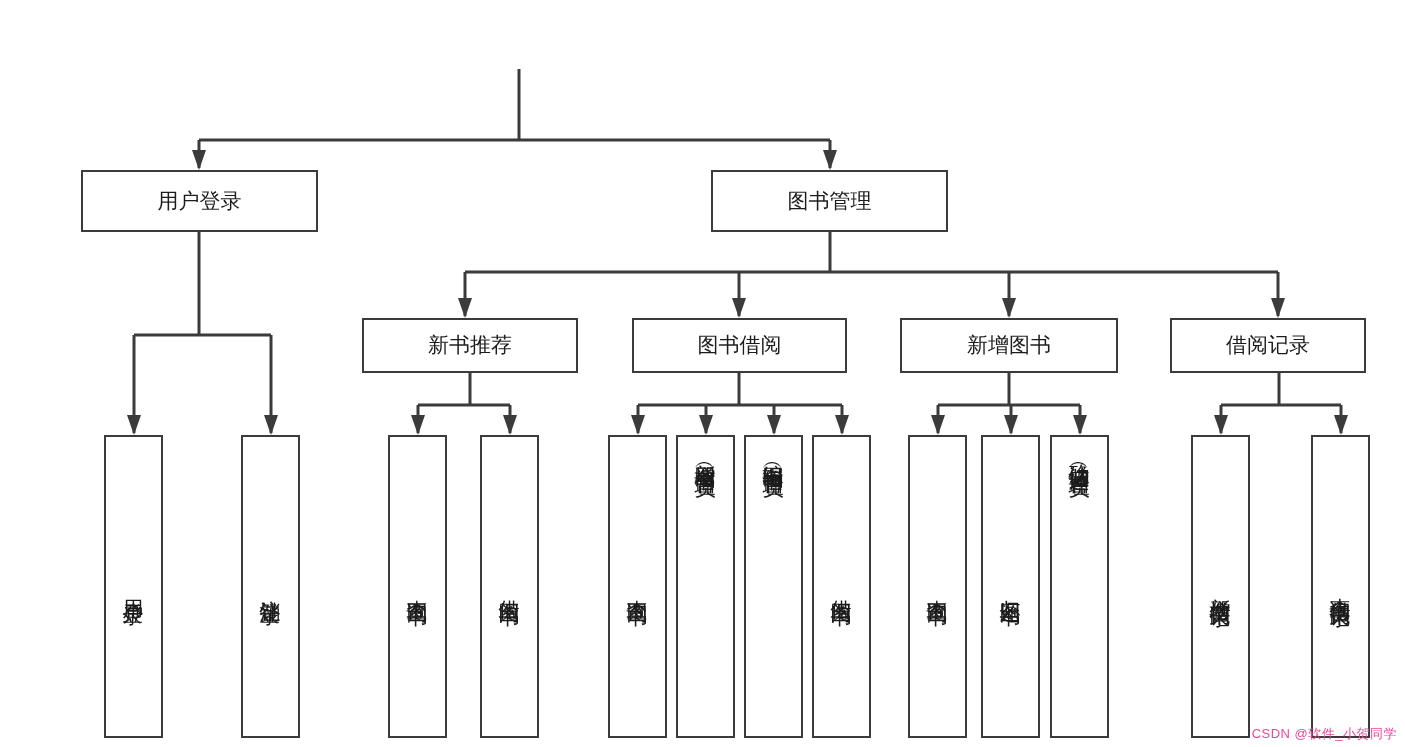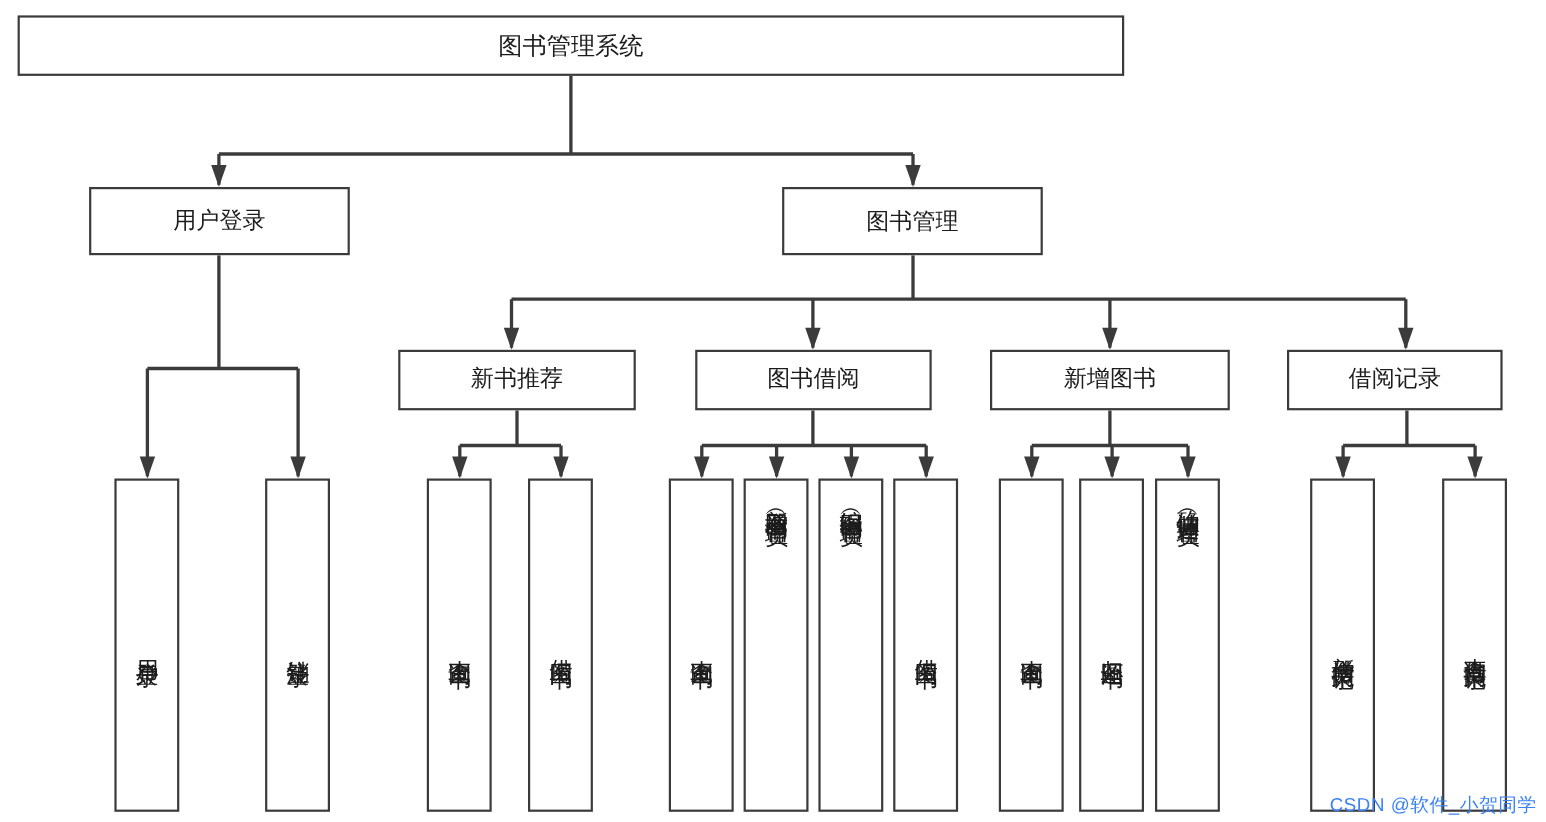--- a/index.html
+++ b/index.html
@@ -60,22 +60,22 @@
     line-height: 1;
   }
   .node-vertical.center-text {
     align-items: center;
     padding-top: 0;
   }
   .watermark {
     position: absolute;
     right: 8px;
     bottom: 4px;
-    font-size: 17px;
-    color: #3b82f6;
+    font-size: 13px;
+    color: #ec4899;
     white-space: nowrap;
     letter-spacing: 0.5px;
   }
 </style>
 </head>
 <body>
 
 <div id="diagram-root">
 
   <svg id="connectors" viewBox="0 0 1405 747">
@@ -126,23 +126,20 @@
       <line x1="1080" y1="405" x2="1080" y2="433" stroke="#3b3b3b" stroke-width="3"></line>
       <polygon points="1073,415 1087,415 1080,435" fill="#3b3b3b"></polygon>
       <line x1="1279" y1="373" x2="1279" y2="405" stroke="#3b3b3b" stroke-width="3"></line>
       <line x1="1221" y1="405" x2="1341" y2="405" stroke="#3b3b3b" stroke-width="3"></line>
       <line x1="1221" y1="405" x2="1221" y2="433" stroke="#3b3b3b" stroke-width="3"></line>
       <polygon points="1214,415 1228,415 1221,435" fill="#3b3b3b"></polygon>
       <line x1="1341" y1="405" x2="1341" y2="433" stroke="#3b3b3b" stroke-width="3"></line>
       <polygon points="1334,415 1348,415 1341,435" fill="#3b3b3b"></polygon>
     </svg>
 
-  <div class="node node-root node-horizontal" style="left: 16px; top: 14px; width: 1006px; height: 55px;">
-    <span class="node-label">图书管理系统</span>
-  </div>
 
   <div class="node node-horizontal" style="left: 81px; top: 170px; width: 237px; height: 62px;">
     <span class="node-label">用户登录</span>
   </div>
   <div class="node node-horizontal" style="left: 711px; top: 170px; width: 237px; height: 62px; font-family: Liberation Serif, serif;">
     <span class="node-label">图书管理</span>
   </div>
 
   <div class="node node-horizontal" style="left: 362px; top: 318px; width: 216px; height: 55px;">
     <span class="node-label">新书推荐</span>

